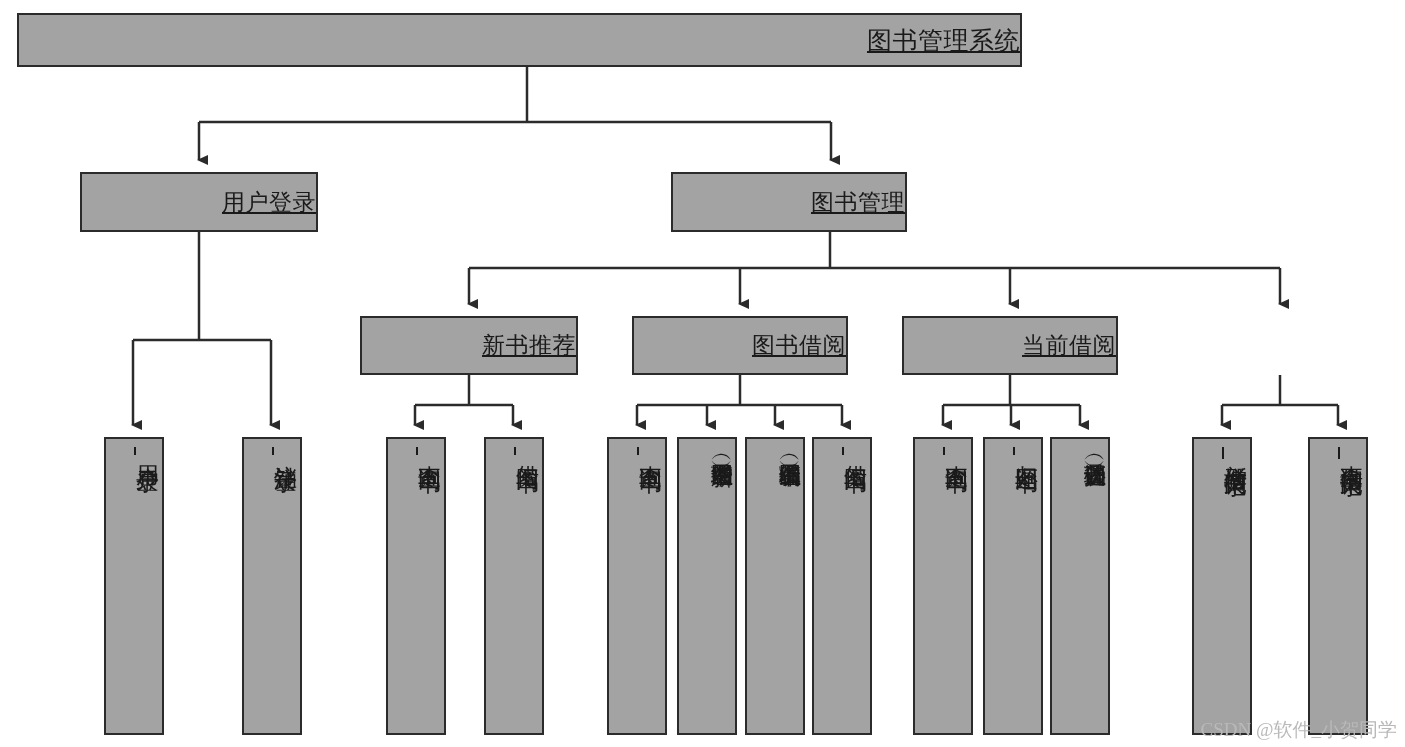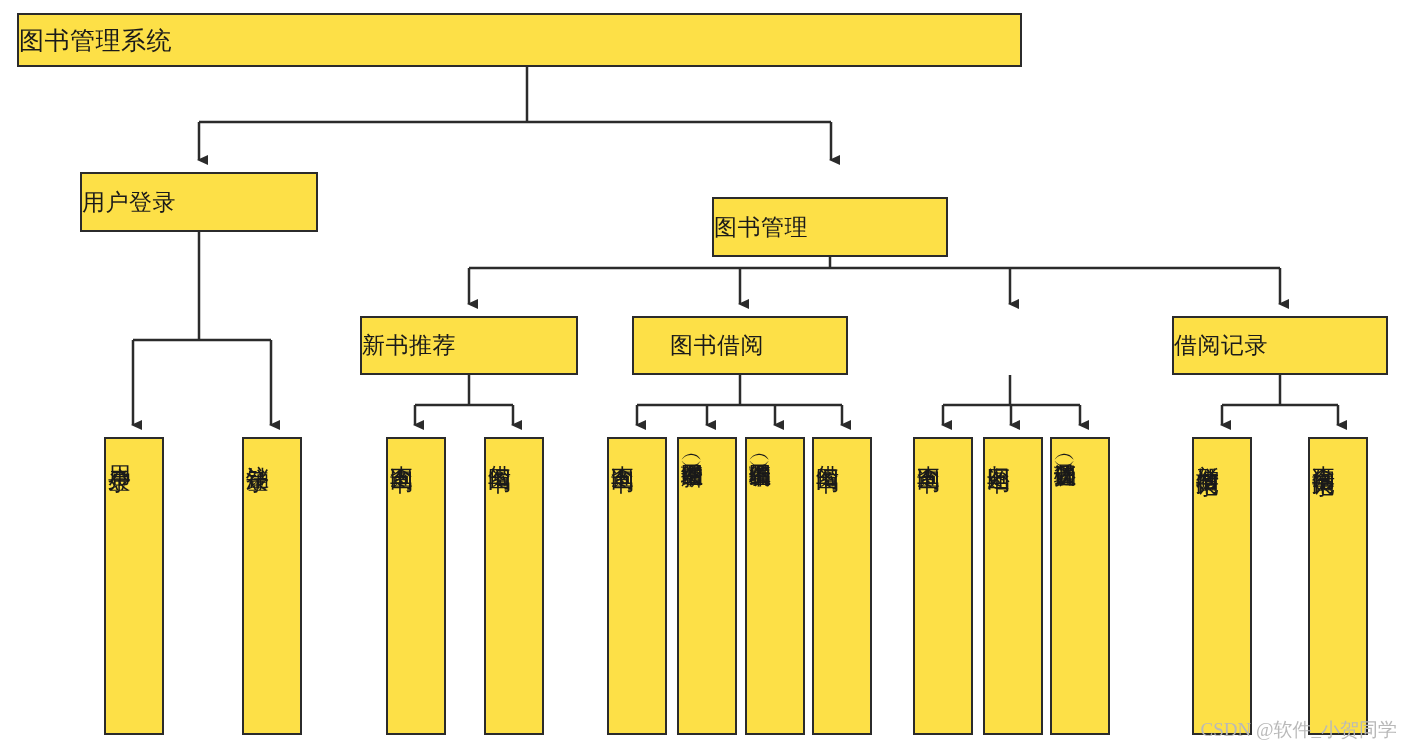--- a/index.html
+++ b/index.html
@@ -12,43 +12,44 @@
   }
   #stage{position:relative;width:1405px;height:747px;}
 
   
   #wires{position:absolute;left:0;top:0;width:1405px;height:747px;}
 
   
   .node{
     position:absolute;
     box-sizing:border-box;
-    background:#fde047;
+    background:#a3a3a3;
     border:2.5px solid #2b2b2b;
     display:flex;
     align-items:center;
-    justify-content:flex-start;
+    justify-content:flex-end;
     color:#1a1a1a;
     z-index:3;
+    text-decoration:underline;
   }
   .node .lbl{
     white-space:nowrap;
     line-height:1.15;
     letter-spacing:.5px;
   }
 
   
   .n-root{left:17px;top:13px;width:1005px;height:54px;}
   .n-root .lbl{font-size:25px;}
 
   
   .n-l2{top:172px;height:60px;}
   .n-l2 .lbl{font-size:23px;}
   .n-login{left:80px;width:238px;}
-  .n-bookmgr{left:712px;width:236px;margin-top:25px;}
+  .n-bookmgr{left:671px;width:236px;}
 
   
   .n-l3{top:316px;height:59px;}
   .n-l3 .lbl{font-size:23px;}
 
   
   .n-leaf{top:437px;height:298px;align-items:flex-start;padding-top:8px;}
   .n-leaf .lbl{
     writing-mode:vertical-rl;
     text-orientation:upright;
@@ -138,22 +139,22 @@
   <div class="node n-l2 n-bookmgr">
     <span class="lbl">图书管理</span>
   </div>
 
   <div class="node n-l3" style="left:360px;width:218px;">
     <span class="lbl">新书推荐</span>
   </div>
   <div class="node n-l3" style="left:632px;width:216px;padding-left:36px;">
     <span class="lbl">图书借阅</span>
   </div>
-  <div class="node n-l3" style="left:1172px;width:216px;">
-    <span class="lbl">借阅记录</span>
+  <div class="node n-l3" style="left:902px;width:216px;">
+    <span class="lbl">当前借阅</span>
   </div>
 
   <div class="node n-leaf" style="left:104px;width:60px;">
     <span class="lbl">用户登录</span>
   </div>
   <div class="node n-leaf" style="left:242px;width:60px;">
     <span class="lbl">注销登录</span>
   </div>
 
   <div class="node n-leaf" style="left:386px;width:60px;">

